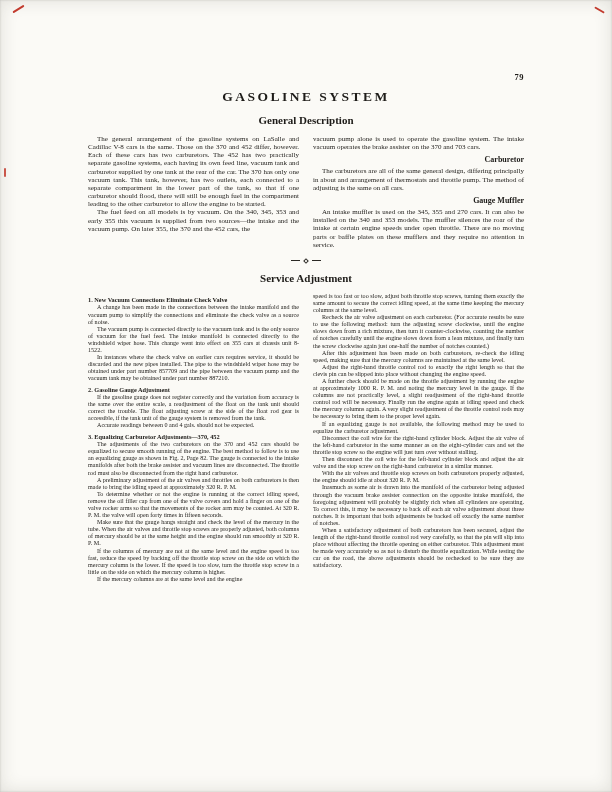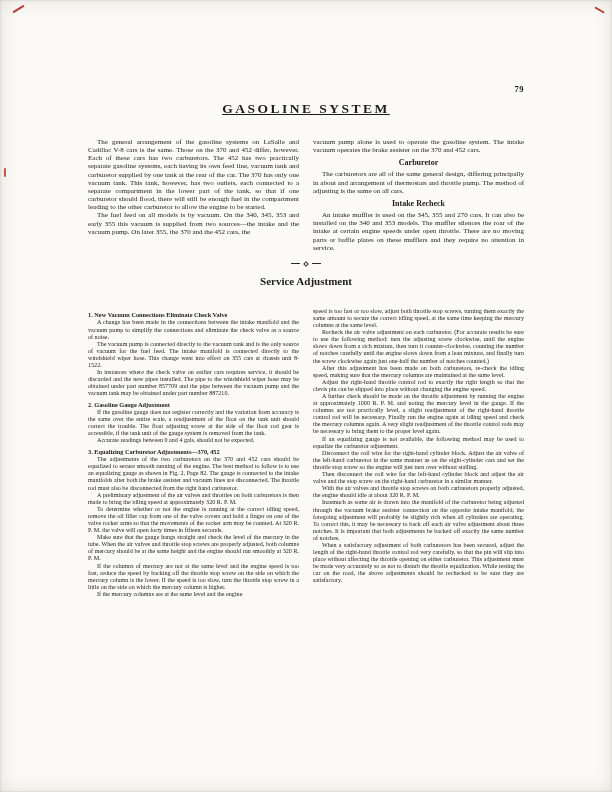--- a/index.html
+++ b/index.html
@@ -10,31 +10,31 @@
   }
   .page {
     position: relative;
     width: 612px;
     height: 792px;
     background: #fbfaf6;
     box-shadow: inset 0 0 18px rgba(60,55,45,.14), inset 0 0 2px rgba(60,55,45,.25);
     overflow: hidden;
     color: #1e1c19;
   }
-  .content { position: absolute; left: 88px; right: 88px; top: 84px; }
+  .content { position: absolute; left: 88px; right: 88px; top: 72px; }
   .page-number { text-align: right; font-weight: bold; font-size: 8.5px; letter-spacing: .5px; }
-  .doc-title { text-align: center; font-size: 13.5px; font-weight: bold; letter-spacing: 2.5px; margin-top: 7px; text-decoration: underline; }
+  .doc-title { text-align: center; font-size: 13.5px; font-weight: bold; letter-spacing: 2.5px; margin-top: 7px; }
   .section-heading { text-align: center; font-size: 11px; font-weight: bold; margin-top: 9px; }
-  .columns { display: flex; gap: 14px; margin-top: 21px; }
+  .columns { display: flex; gap: 14px; margin-top: 9px; }
   .col { flex: 1; text-align: justify; hyphens: auto; }
   .gd .col { font-size: 7px; line-height: 8.15px; }
   .svc .col { font-size: 6.1px; line-height: 7.1px; }
   p { margin: 0; }
   p.indent { text-indent: 9px; }
-  .subheading { font-size: 8px; font-weight: bold; text-align: center; margin: 5px 0 3px; }
+  .subheading { font-size: 8px; font-weight: bold; text-align: right; margin: 5px 0 3px; }
   .item-title { font-size: 6.3px; font-weight: bold; text-align: left; margin: 3.5px 0 1px; }
   .divider { display: flex; align-items: center; justify-content: center; gap: 4px; margin-top: 10px; }
   .rule { display: inline-block; width: 9px; height: 1px; background: #2a2824; }
   .diamond { display: inline-block; width: 4px; height: 4px; border: 1px solid #2a2824; transform: rotate(45deg); background: transparent; }
   .mark { position: absolute; background: #c23b2e; border-radius: 1px; }
   .mark-tl { left: 12px; top: 8px; width: 13px; height: 2px; transform: rotate(-32deg); }
   .mark-tr { right: 7px; top: 9px; width: 11px; height: 2px; transform: rotate(30deg); }
   .mark-left { left: 4px; top: 168px; width: 2px; height: 9px; opacity: .85; }
 </style>
 </head>
@@ -42,30 +42,31 @@
 
 <div class="page">
   <div class="mark mark-tl"></div>
   <div class="mark mark-tr"></div>
   <div class="mark mark-left"></div>
 
   <div class="content">
     <div class="page-number">79</div>
     <h1 class="doc-title">GASOLINE SYSTEM</h1>
 
+    <h2 class="section-heading">General Description</h2>
     <div class="columns gd">
       <div class="col">
         <p class="indent">The general arrangement of the gasoline systems on LaSalle and Cadillac V-8 cars is the same. Those on the 370 and 452 differ, however. Each of these cars has two carburetors. The 452 has two practically separate gasoline systems, each having its own feed line, vacuum tank and carburetor supplied by one tank at the rear of the car. The 370 has only one vacuum tank. This tank, however, has two outlets, each connected to a separate compartment in the lower part of the tank, so that if one carburetor should flood, there will still be enough fuel in the compartment leading to the other carburetor to allow the engine to be started.</p>
         <p class="indent">The fuel feed on all models is by vacuum. On the 340, 345, 353 and early 355 this vacuum is supplied from two sources—the intake and the vacuum pump. On later 355, the 370 and the 452 cars, the</p>
       </div>
       <div class="col">
-        <p>vacuum pump alone is used to operate the gasoline system. The intake vacuum operates the brake assister on the 370 and 452 cars.</p>
+        <p>vacuum pump alone is used to operate the gasoline system. The intake vacuum operates the brake assister on the 370 and 703 cars.</p>
         <h3 class="subheading">Carburetor</h3>
         <p class="indent">The carburetors are all of the same general design, differing principally in about and arrangement of thermostats and throttle pump. The method of adjusting is the same on all cars.</p>
-        <h3 class="subheading">Intake Recheck</h3>
+        <h3 class="subheading">Gauge Muffler</h3>
         <p class="indent">An intake muffler is used on the 345, 355 and 270 cars. It can also be installed on the 340 and 353 models. The muffler silences the roar of the intake at certain engine speeds under open throttle. There are no moving parts or baffle plates on these mufflers and they require no attention in service.</p>
       </div>
     </div>
 
     <div class="divider">
       <span class="rule"></span>
       <span class="diamond"></span>
       <span class="rule"></span>
     </div>
 

